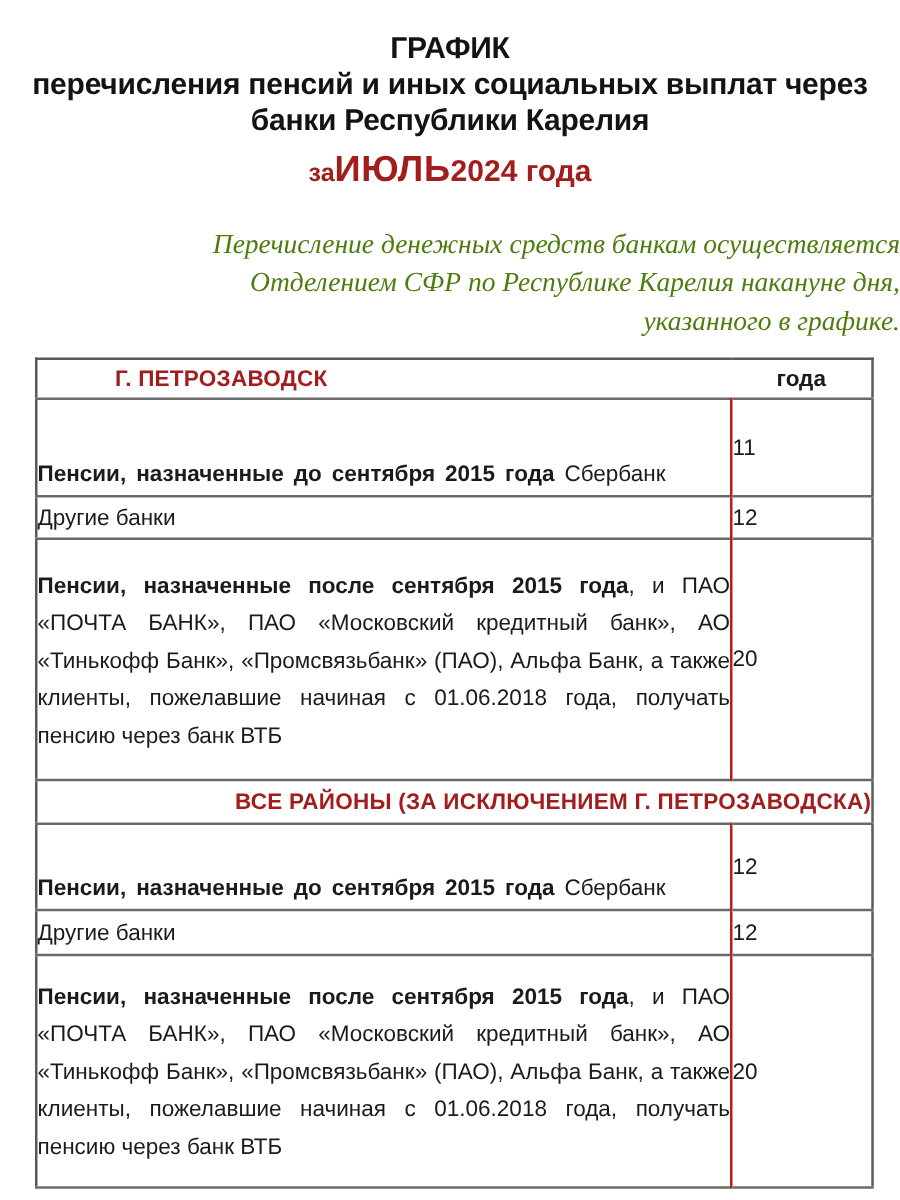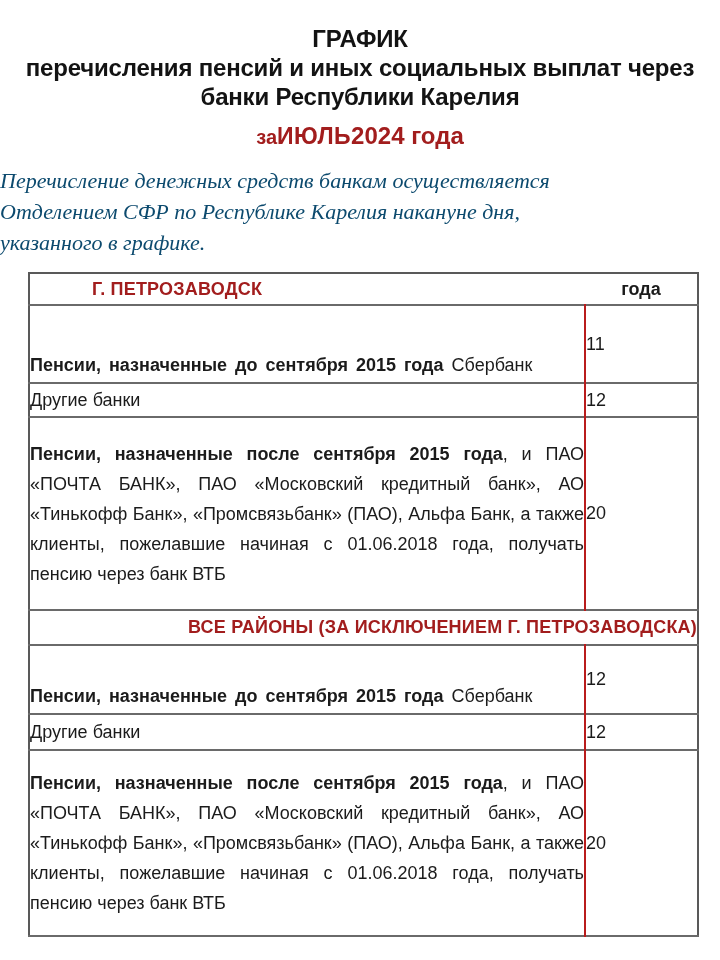--- a/index.html
+++ b/index.html
@@ -25,32 +25,32 @@
   }
   .dateline {
     margin-top: 8px;
     text-align: center;
     color: #a21d1d;
     font-weight: bold;
     height: 34px;
     line-height: 34px;
   }
   .dl-prefix { font-size: 20px; }
-  .dl-month  { font-size: 23px; margin-right: 0; letter-spacing: 0.5px; }
+  .dl-month  { font-size: 29px; margin-right: 0; letter-spacing: 0.5px; }
   .dl-suffix { font-size: 24px; }
 
   
   .intro {
-    margin-top: 12px;
-    text-align: left;
+    margin-top: 26px;
+    text-align: right;
     font-family: "Liberation Serif", serif;
     font-style: italic;
     font-size: 22px;
     line-height: 31px;
-    color: #0c4a6e;
+    color: #4d7c0f;
   }
 
   
   table.sched {
     margin: 14px 0 0 28px;
     width: 586px;
     table-layout: fixed;
     border-collapse: collapse;
     border: 2px solid #595959;
   }

